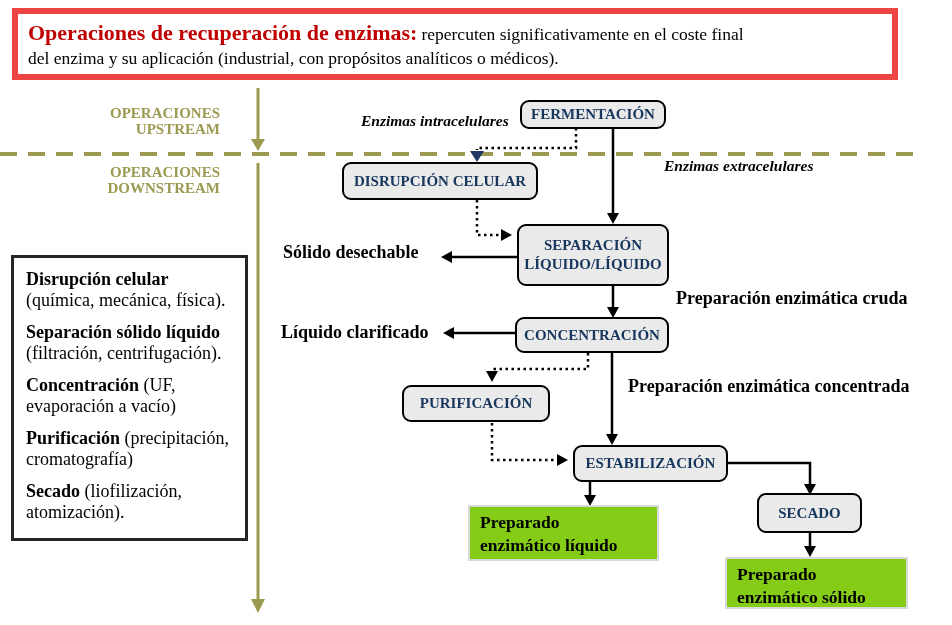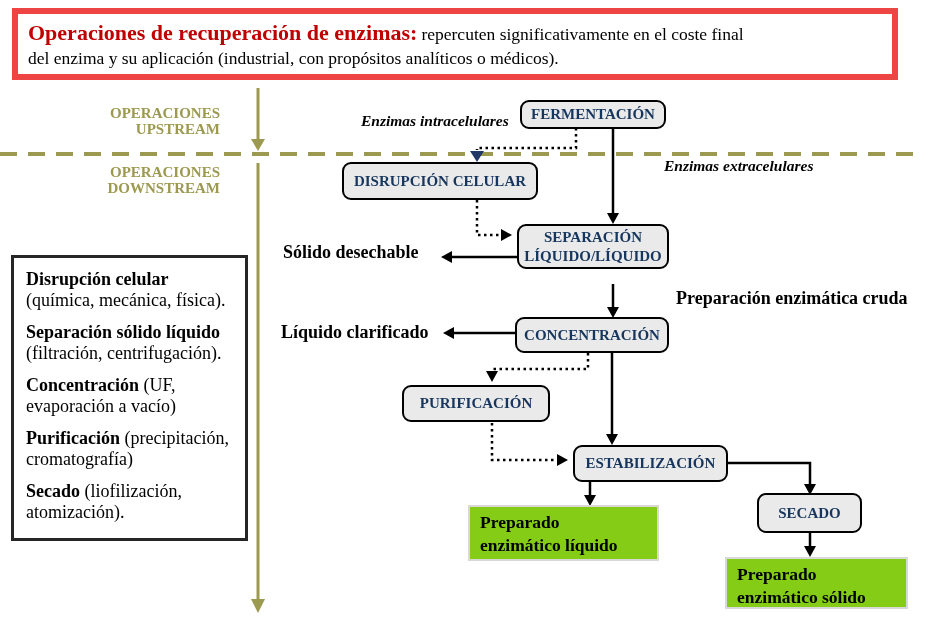--- a/index.html
+++ b/index.html
@@ -21,21 +21,21 @@
   .lane-upstream{left:55px;top:105px;}
   .lane-downstream{left:55px;top:164px;}
 
   
   .node{position:absolute;background:#EAEAEA;border:2.5px solid #000;border-radius:9px;
         color:#17365D;font-weight:bold;font-size:15px;text-align:right;
         display:flex;flex-direction:column;justify-content:center;align-items:center;
         white-space:nowrap;line-height:19px;z-index:2;box-sizing:border-box;}
   .n-ferm {left:520px;top:100px;width:146px;height:29px;}
   .n-disr {left:342px;top:162px;width:196px;height:38px;}
-  .n-sep  {left:517px;top:224px;width:152px;height:45px;}
+  .n-sep  {left:517px;top:224px;width:152px;height:62px;}
   .n-conc {left:515px;top:317px;width:154px;height:36px;}
   .n-puri {left:402px;top:385px;width:148px;height:37px;}
   .n-esta {left:573px;top:445px;width:155px;height:37px;}
   .n-seca {left:757px;top:493px;width:105px;height:40px;}
 
   
   .output-box{position:absolute;background:#84cc16;border:2px solid #D8D8D8;color:#000;
               font-weight:bold;font-size:17.5px;line-height:23px;padding:4px 10px;
               z-index:2;box-sizing:border-box;}
   .o-liquid{left:468px;top:505px;width:191px;height:56px;}
@@ -142,20 +142,21 @@
   <div class="output-box o-solid">
     <div>Preparado</div>
     <div>enzimático sólido</div>
   </div>
 
   <div class="stream-italic s-intra">Enzimas intracelulares</div>
   <div class="stream-italic s-extra">Enzimas extracelulares</div>
   <div class="stream-label s-waste">Sólido desechable</div>
   <div class="stream-label s-clar">Líquido clarificado</div>
   <div class="stream-label s-crude">Preparación enzimática cruda</div>
+  <div class="stream-label s-concd">Preparación enzimática concentrada</div>
 
   <div class="legend-box">
     <div class="legend-item">
       <span class="legend-term">Disrupción celular</span><span></span>
       <span class="legend-line2">(química, mecánica, física).</span>
     </div>
     <div class="legend-item">
       <span class="legend-term">Separación sólido líquido</span><span></span>
       <span class="legend-line2">(filtración, centrifugación).</span>
     </div>

